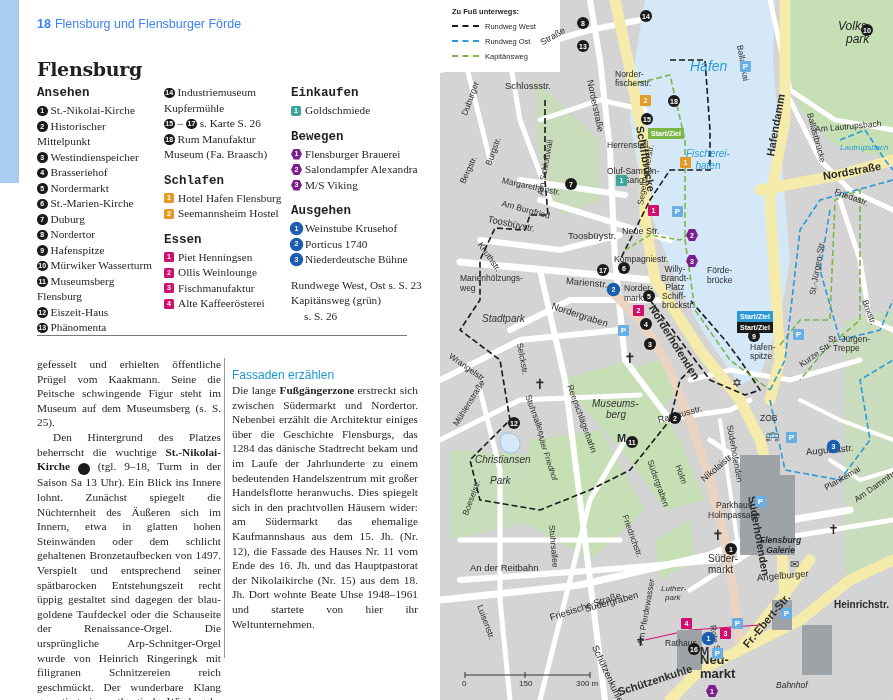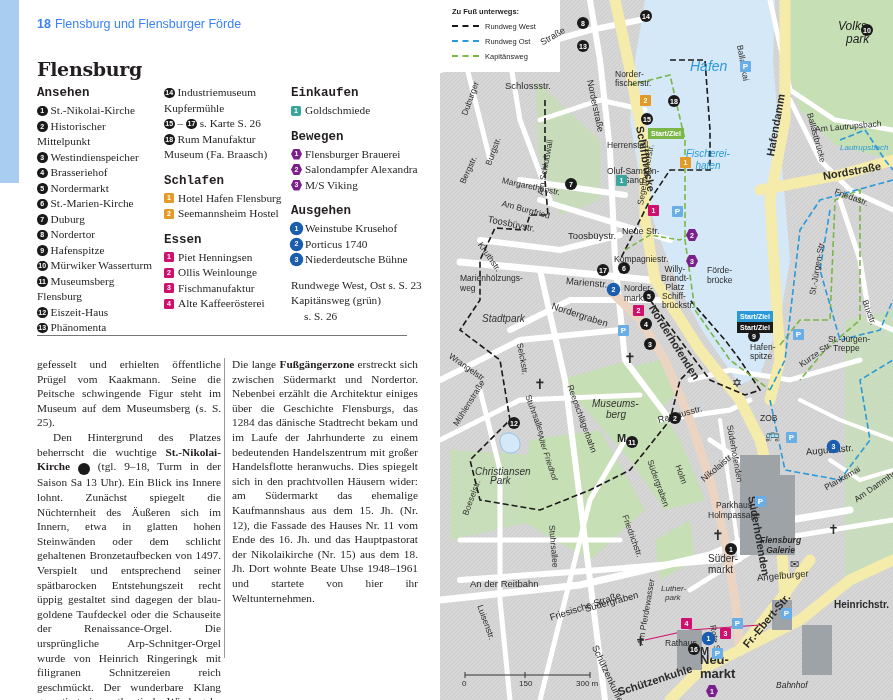--- a/index.html
+++ b/index.html
@@ -225,20 +225,21 @@
 </div>
 
 <div class="rule"></div>
 
 <div class="body-col" style="left:37px;">
   <p>gefesselt und erhielten öffentliche Prügel vom Kaakmann. Seine die Peitsche schwingende Figur steht im Museum auf dem Museumsberg (s. S. 25).</p>
   <p class="ind"><span>Den Hintergrund des Platzes beherrscht die wuchtige </span><b>St.-Nikolai-Kirche</b> <span class="inl-num">1</span><span> (tgl. 9–18, Turm in der Saison Sa 13 Uhr). Ein Blick ins Innere lohnt. Zunächst spiegelt die Nüchternheit des Äußeren sich im Innern, etwa in glatten hohen Steinwänden oder dem schlicht gehaltenen Bronzetaufbecken von 1497. Verspielt und entsprechend seiner spätbarocken Entstehungszeit recht üppig gestaltet sind dagegen der blau-goldene Taufdeckel oder die Schauseite der Renaissance-Orgel. Die ursprüngliche Arp-Schnitger-Orgel wurde von Heinrich Ringeringk mit filigranen Schnitzereien reich geschmückt. Der wunderbare Klang garantiert eine authentische Wiedergabe des norddeutschen Barock. Man erlebt ihn beim </span></p>
 </div>
 <div class="col-rule"></div>
 <div class="body-col" style="left:232px; width:186px;">
+  <div class="hl">Fassaden erzählen</div>
   <p><span>Die lange </span><b>Fußgängerzone</b><span> erstreckt sich zwischen Südermarkt und Nordertor. Nebenbei erzählt die Architektur einiges über die Geschichte Flensburgs, das 1284 das dänische Stadtrecht bekam und im Laufe der Jahrhunderte zu einem bedeutenden Handelszentrum mit großer Handelsflotte heranwuchs. Dies spiegelt sich in den prachtvollen Häusern wider: am Südermarkt das ehemalige Kaufmannshaus aus dem 15. Jh. (Nr. 12), die Fassade des Hauses Nr. 11 vom Ende des 16. Jh. und das Hauptpastorat der Nikolaikirche (Nr. 15) aus dem 18. Jh. Dort wohnte Beate Uhse 1948–1961 und startete von hier ihr Weltunternehmen.</span></p>
 </div>
 
 <div class="map">
   <svg width="453" height="700" viewBox="0 0 453 700">
     <defs>
       <pattern id="hatch" width="4" height="4" patternUnits="userSpaceOnUse">
         <rect width="4" height="4" fill="#d6d6d6"></rect>
         <path d="M0 4L4 0" stroke="#cacaca" stroke-width="0.6"></path>
       </pattern>
@@ -345,21 +346,21 @@
   <div class="lbl water" style="left:250px; top:58px;">Hafen</div>
   <div class="lbl water-s" style="left:246px; top:148px;">
       <div>Fischerei-</div>
       <div>hafen</div>
     </div>
   <div class="lbl park-l" style="left:398px; top:20px;">
       <div>Volks-</div>
       <div style="padding-left:8px;">park</div>
     </div>
   <div class="lbl park" style="left:42px; top:313px;">Stadtpark</div>
-  <div class="lbl park" style="left:35px; top:466px;">Christiansen</div>
+  <div class="lbl park" style="left:35px; top:454px;">Christiansen</div>
   <div class="lbl park" style="left:50px; top:475px;">Park</div>
   <div class="lbl park" style="left:100px; top:430px; transform:rotate(72deg); font-size:8px;">Alter Friedhof</div>
   <div class="lbl park" style="left:152px; top:398px; line-height:11px;">
       <div>Museums-</div>
       <div style="padding-left:14px;">berg</div>
     </div>
   <div class="lbl park" style="left:221px; top:584px; font-size:8px; line-height:9px;">
       <div>Luther-</div>
       <div style="padding-left:4px;">park</div>
     </div>
@@ -455,21 +456,21 @@
       <div>Süder-</div>
       <div>markt</div>
     </div>
   <div class="lbl" style="left:317px; top:572px; transform:rotate(-5deg); font-size:9.5px;">Angelburger</div>
   <div class="lbl" style="left:320px; top:413px;">ZOB</div>
   <div class="lbl" style="left:366px; top:446px; transform:rotate(-5deg); font-size:9.5px;">Augustastr.</div>
   <div class="lbl" style="left:385px; top:483px; transform:rotate(-30deg);">Plankemai</div>
   <div class="lbl" style="left:415px; top:495px; transform:rotate(-35deg);">Am Dammhof</div>
   <div class="lbl big" style="left:394px; top:599px; font-size:10px;">Heinrichstr.</div>
   <div class="lbl" style="left:25px; top:510px; transform:rotate(-70deg);">Boeselstr.</div>
-  <div class="lbl" style="left:30px; top:562px; font-size:9.5px;margin-top:16px;">An der Reitbahn</div>
+  <div class="lbl" style="left:30px; top:562px; font-size:9.5px;">An der Reitbahn</div>
   <div class="lbl" style="left:40px; top:600px; transform:rotate(70deg);">Luisenstr.</div>
   <div class="lbl" style="left:110px; top:612px; transform:rotate(-18deg); font-size:9.5px;">Friesische Straße</div>
   <div class="lbl" style="left:145px; top:603px; transform:rotate(-15deg); font-size:9.5px;">Südergraben</div>
   <div class="lbl" style="left:155px; top:640px; transform:rotate(65deg); font-size:9.5px;">Schützenkuhle</div>
   <div class="lbl big" style="left:178px; top:686px; transform:rotate(-18deg);">Schützenkuhle</div>
   <div class="lbl" style="left:200px; top:640px; transform:rotate(-80deg);">Am Pferdewasser</div>
   <div class="lbl" style="left:225px; top:638px;">Rathaus</div>
   <div class="lbl" style="left:273px; top:620px; transform:rotate(80deg);">Rote Str.</div>
   <div class="lbl big" style="left:305px; top:640px; transform:rotate(-50deg); font-size:11px;">Fr.-Ebert-Str.</div>
   <div class="lbl big" style="left:260px; top:653px; font-size:13px; line-height:14px;">

